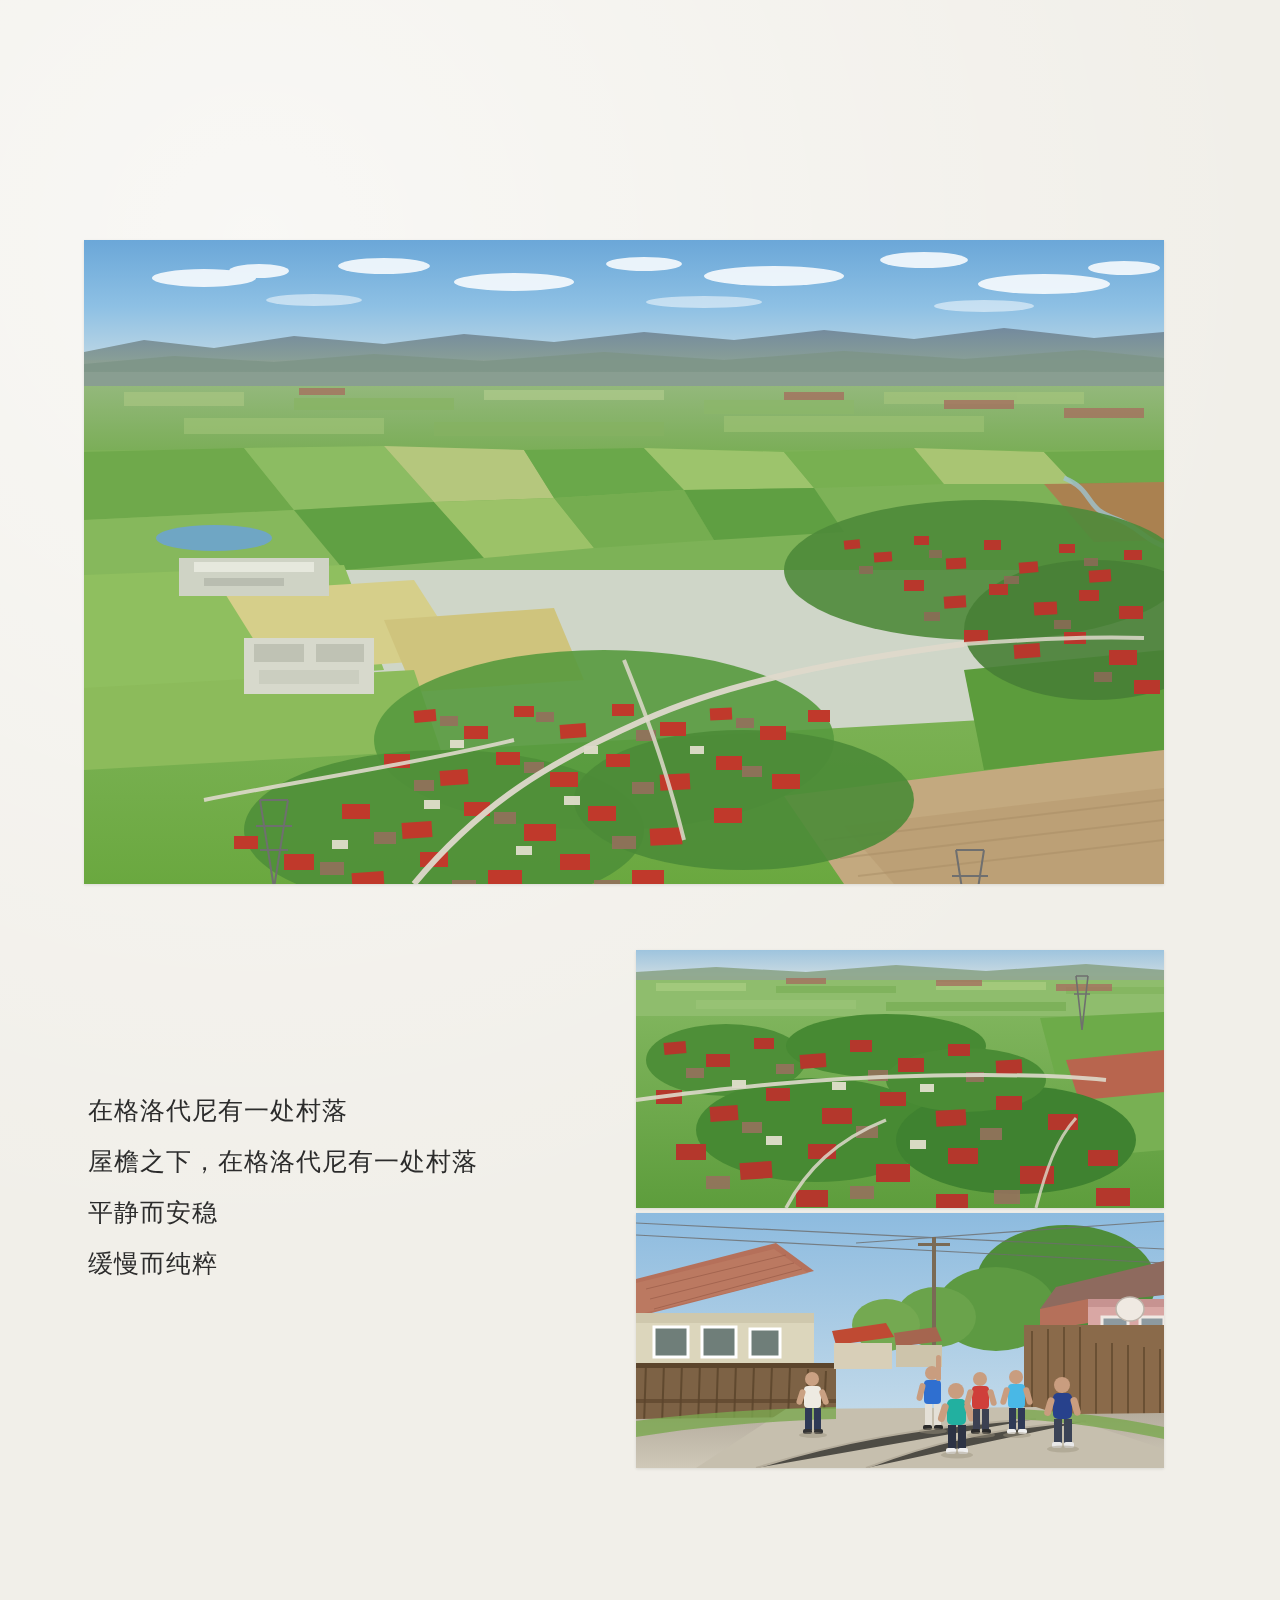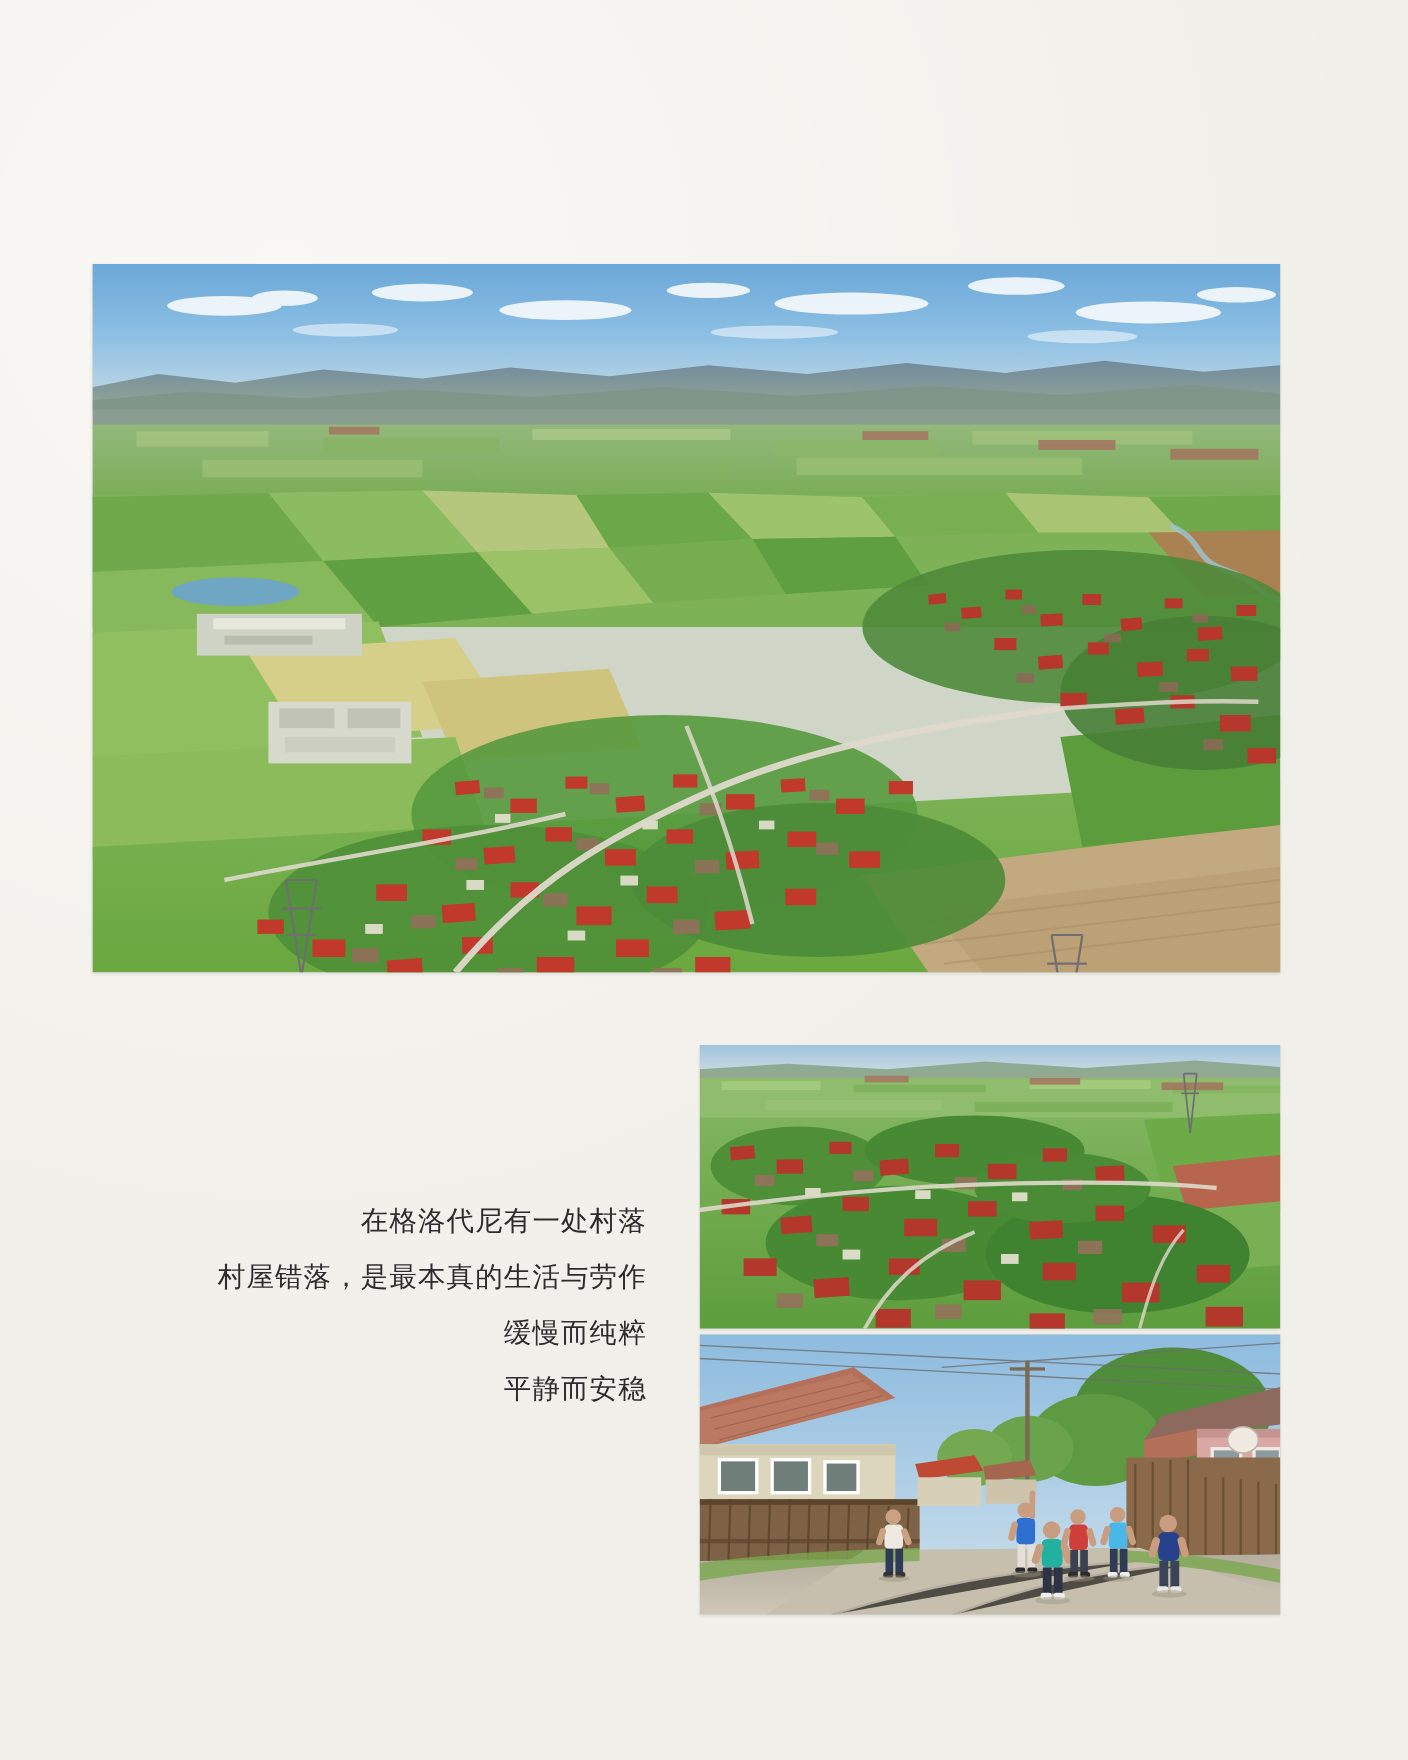--- a/index.html
+++ b/index.html
@@ -52,21 +52,20 @@
 
   .photo svg { display: block; width: 100%; height: 100%; }
 
   
   .poem {
     position: absolute;
     left: 88px;
     top: 1085px;
     width: 500px;
     color: #2c2c2c;
-    text-align: right;
   }
   .poem-line {
     font-size: 25px;
     line-height: 51px;
     letter-spacing: 1px;
     white-space: nowrap;
     font-family: "Liberation Sans", "DejaVu Sans", sans-serif;
   }
 </style>
 </head>
@@ -566,18 +565,18 @@
         <ellipse cx="321" cy="242" rx="16" ry="3.5"></ellipse>
         <ellipse cx="345" cy="222" rx="14" ry="3"></ellipse>
         <ellipse cx="381" cy="222" rx="14" ry="3"></ellipse>
         <ellipse cx="427" cy="236" rx="16" ry="3.5"></ellipse>
       </g>
     </svg>
   </div>
 
   <div class="poem">
     <div class="poem-line">在格洛代尼有一处村落</div>
-    <div class="poem-line">村屋错落，是最本真的生活与劳作</div>
+    <div class="poem-line">屋檐之下，在格洛代尼有一处村落</div>
+    <div class="poem-line">平静而安稳</div>
     <div class="poem-line">缓慢而纯粹</div>
-    <div class="poem-line">平静而安稳</div>
   </div>
 
 </div>
 
 </body></html>

